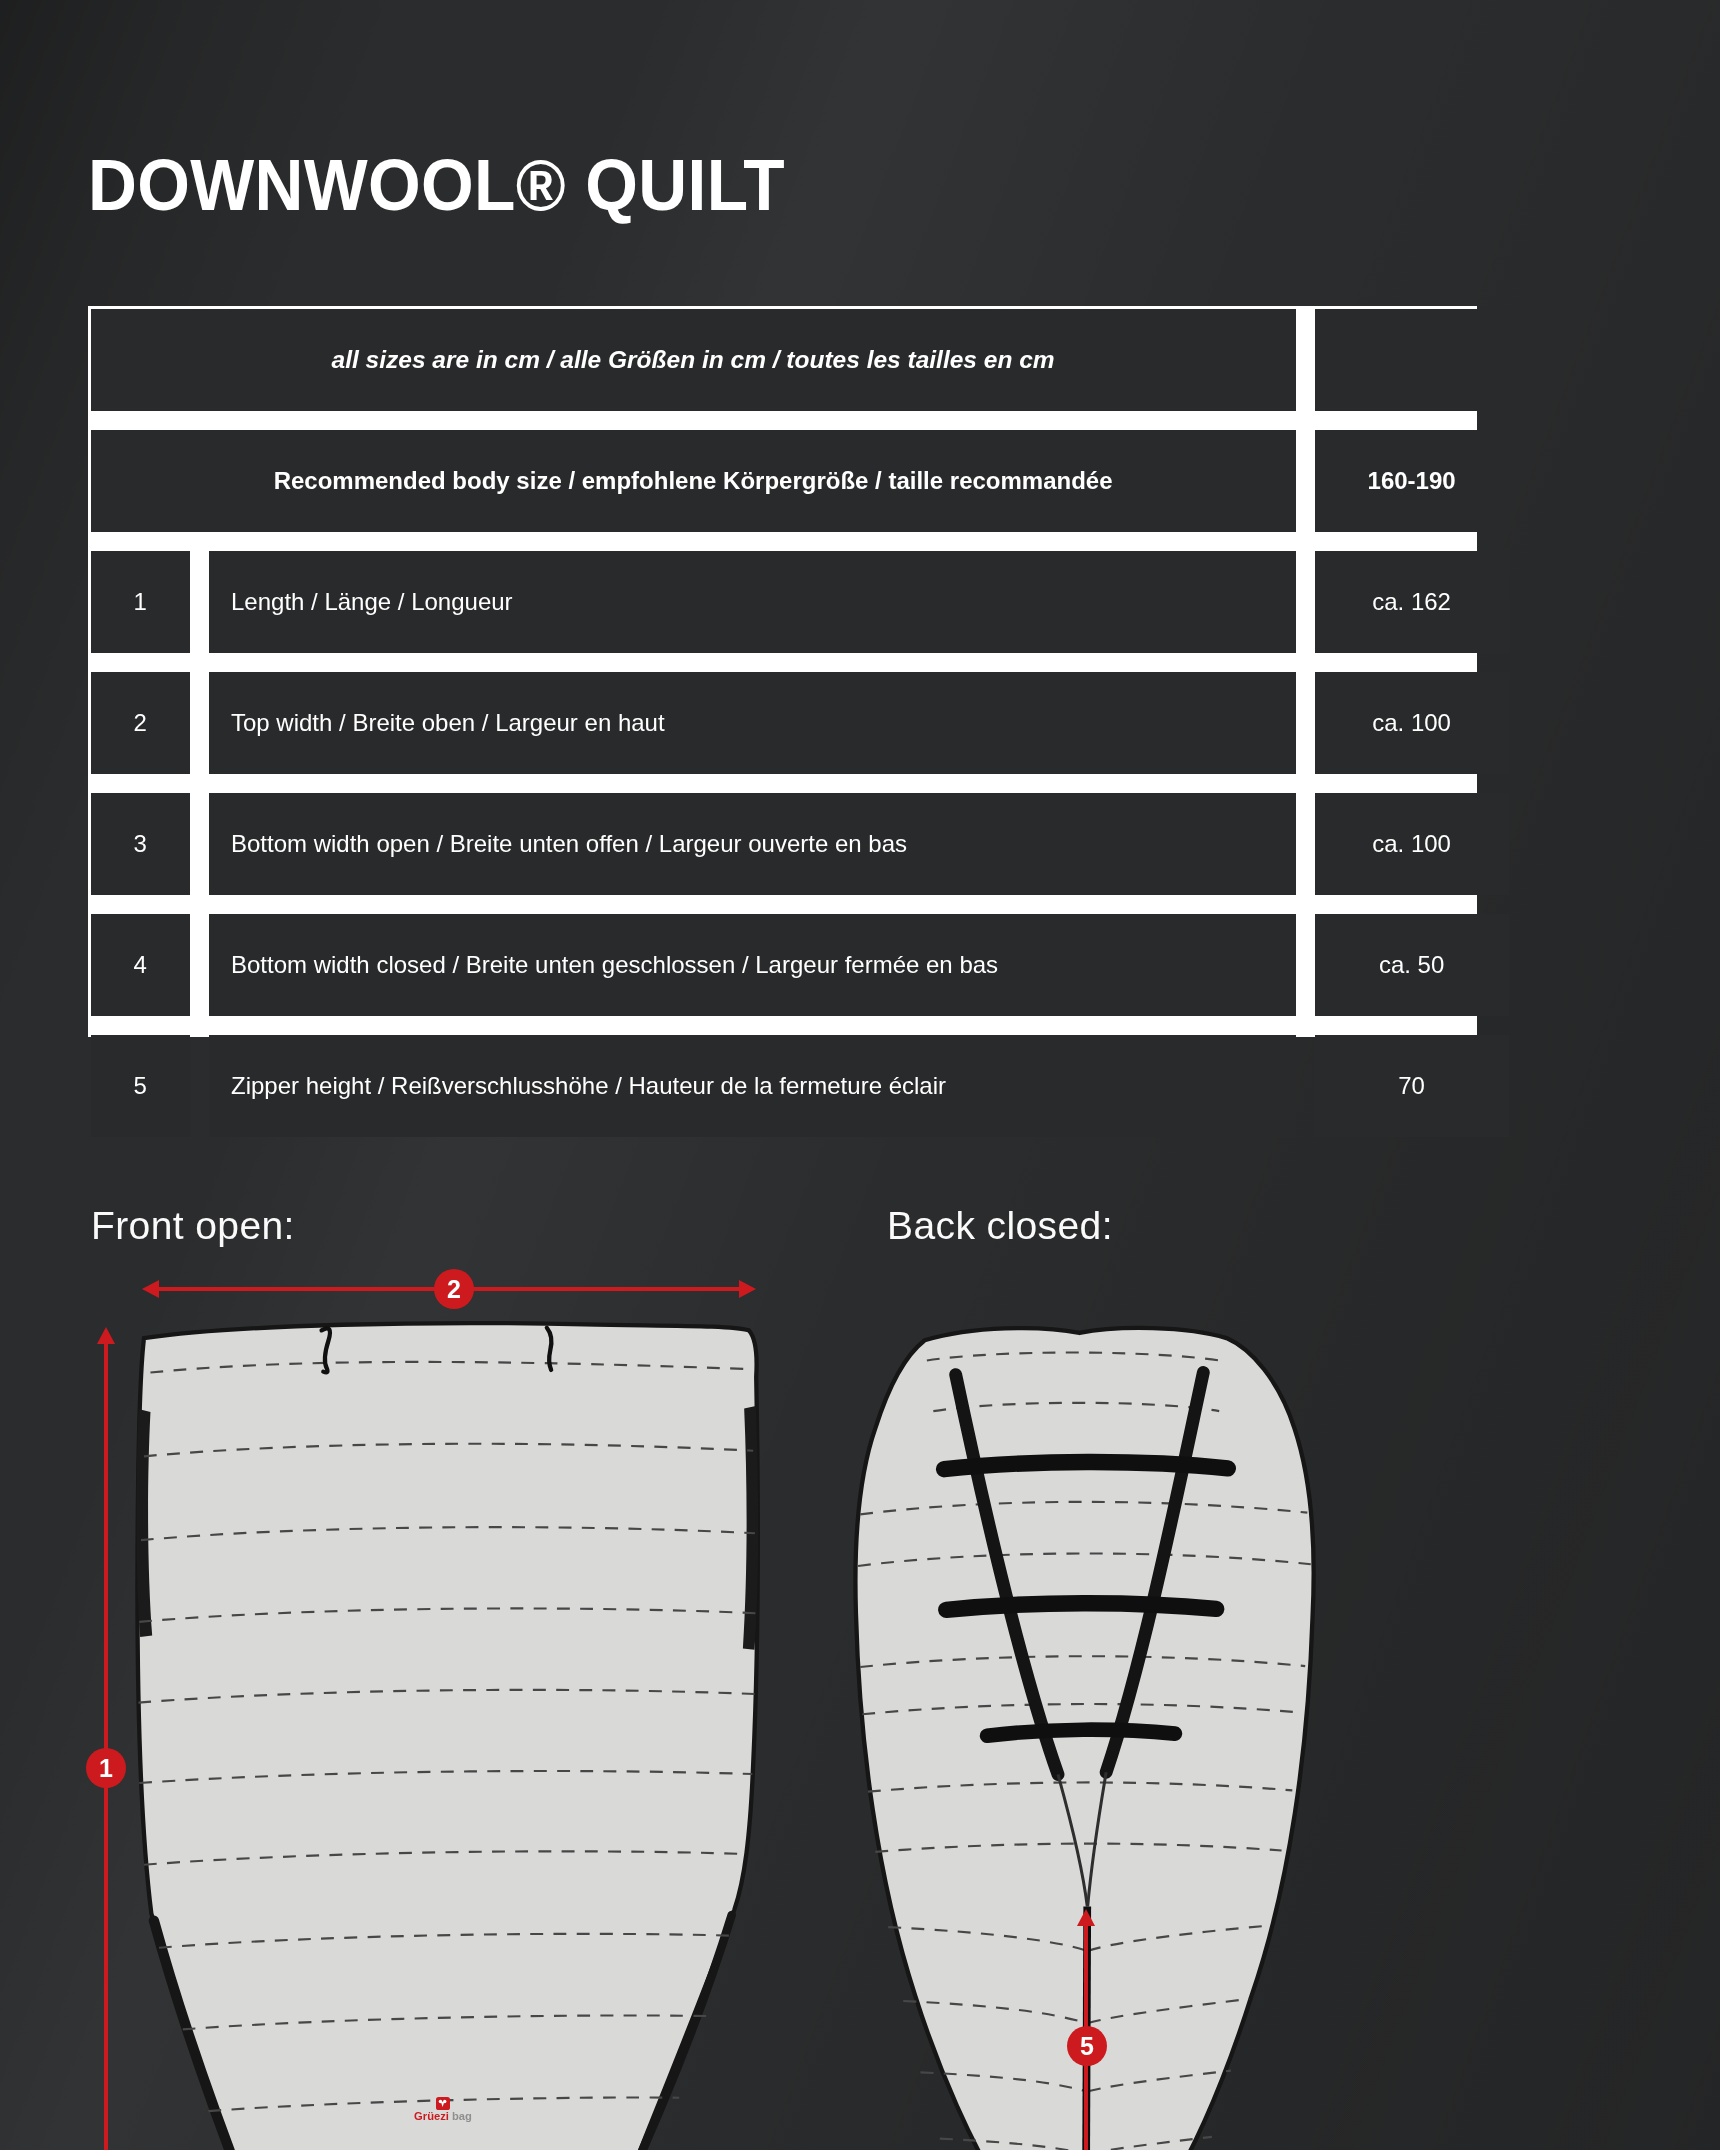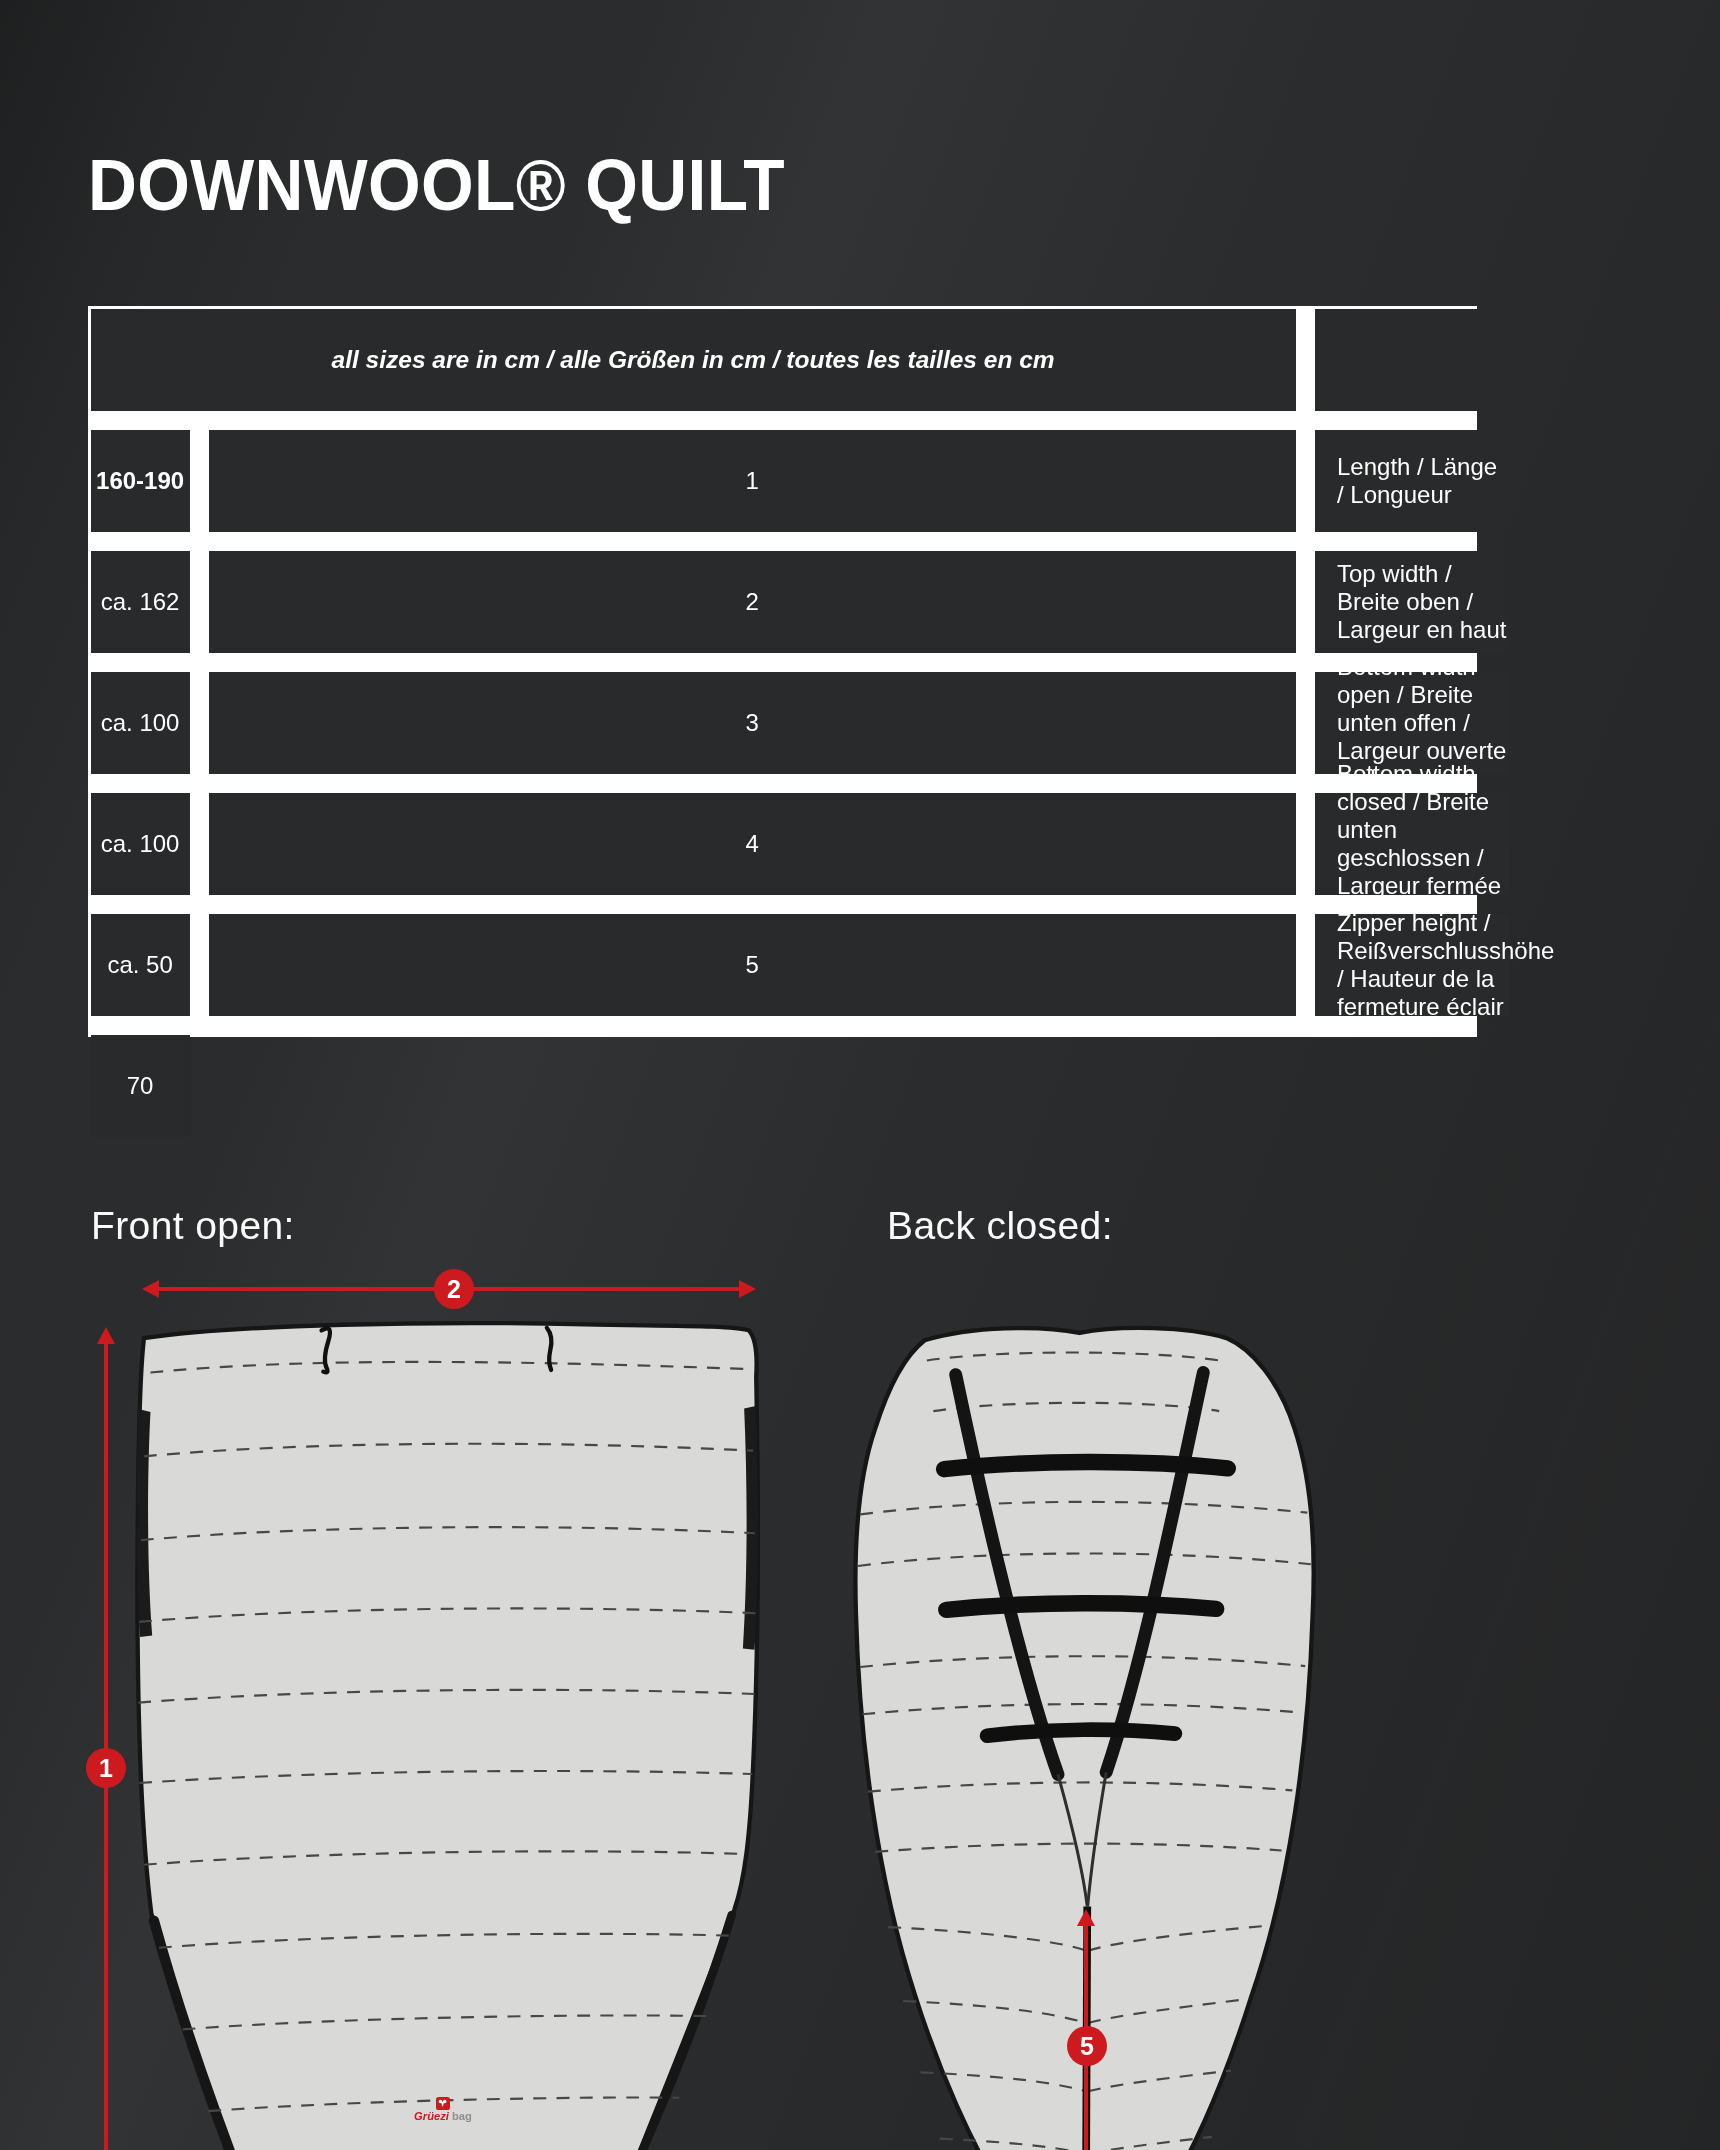--- a/index.html
+++ b/index.html
@@ -58,34 +58,35 @@
   .marker{
     position:absolute;width:40px;height:40px;border-radius:50%;background:#cd1a1f;z-index:6;
     display:flex;align-items:center;justify-content:center;
     font-size:25px;font-weight:700;color:#ffffff;
   }
 
   
   .mini-logo{left:400px;top:2097px;width:86px;text-align:center;z-index:4;}
   .mini-square{width:14.6px;height:13px;border-radius:2.6px;background:#cd1a1f;margin:0 auto;display:flex;align-items:center;justify-content:center;}
   .mini-text{font-size:11.2px;font-weight:700;line-height:13px;margin-top:0.4px;white-space:nowrap;}
-  .mini-text .red{color:#cd1a1f;font-style:italic;}
+  .mini-text .red{color:#cd1a1f;}
   .mini-text .gray{color:#8f8f8f;}
 </style>
 </head>
 <body>
 
 <div class="canvas">
 
   <h1 class="abs page-title">DOWNWOOL® QUILT</h1>
 
   <div class="abs spec-table">
     <div class="cell merged center note">all sizes are in cm / alle Größen in cm / toutes les tailles en cm</div>
     <div class="cell"></div>
 
+    <div class="cell merged center bold">Recommended body size / empfohlene Körpergröße / taille recommandée</div>
     <div class="cell center bold">160-190</div>
 
     <div class="cell center">1</div>
     <div class="cell label">Length / Länge / Longueur</div>
     <div class="cell center">ca. 162</div>
 
     <div class="cell center">2</div>
     <div class="cell label">Top width / Breite oben / Largeur en haut</div>
     <div class="cell center">ca. 100</div>
 

